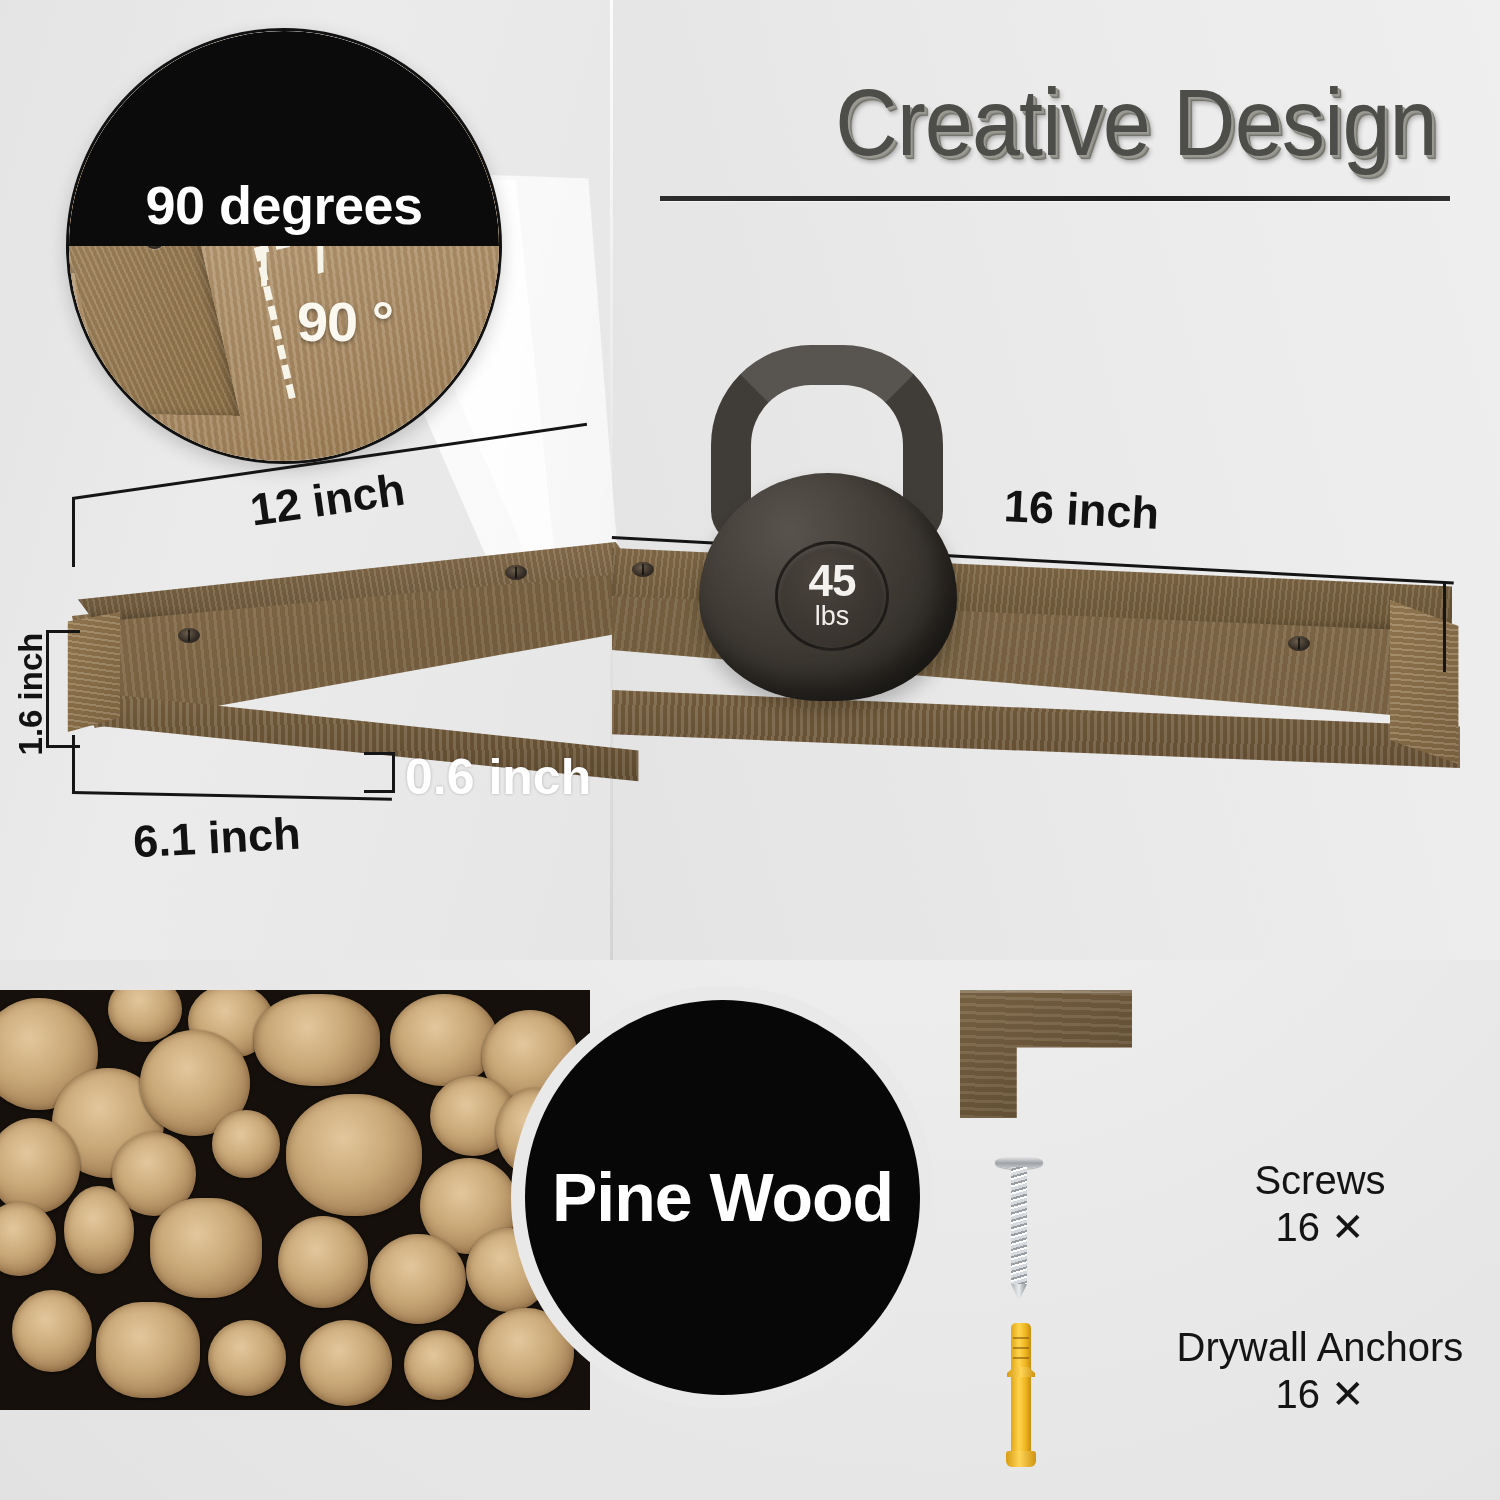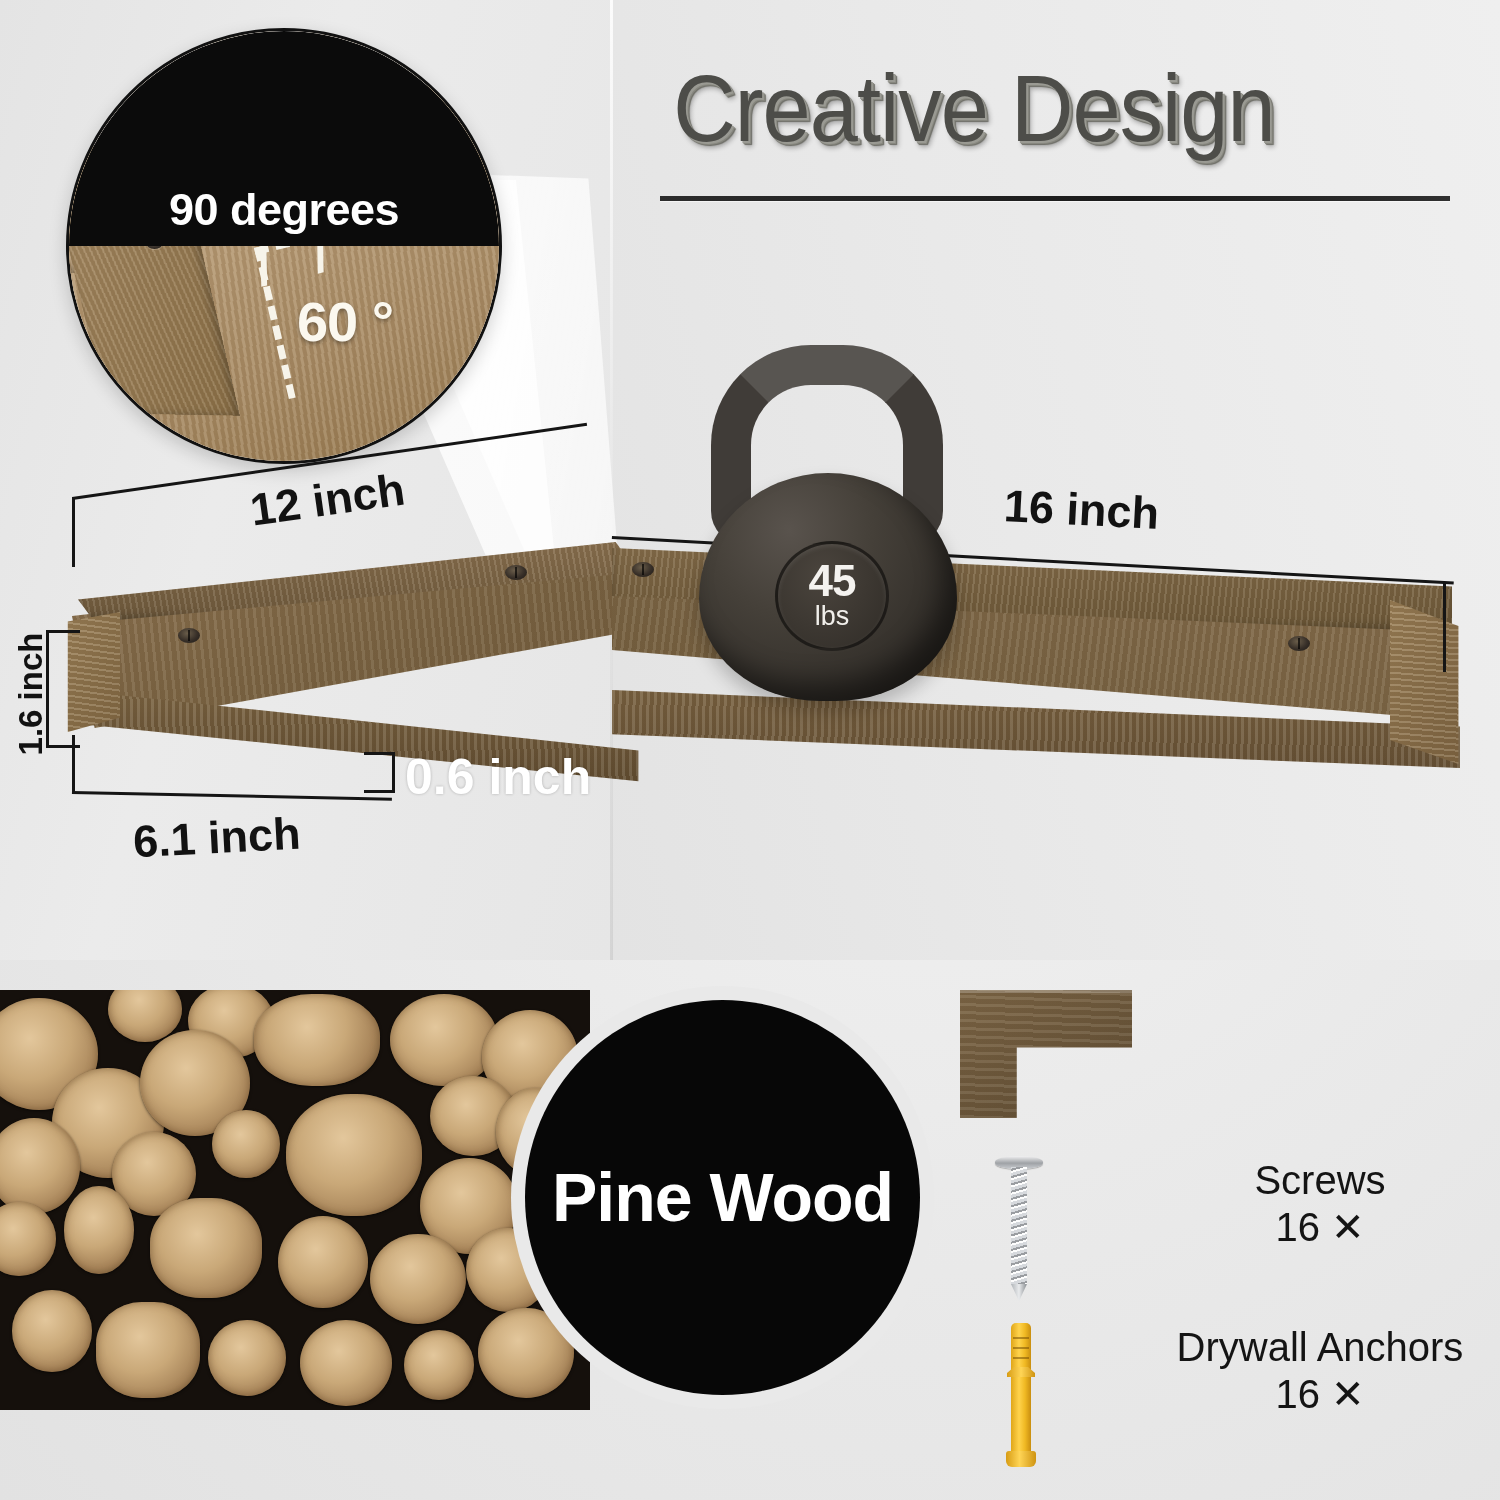--- a/index.html
+++ b/index.html
@@ -16,21 +16,21 @@
 
   
   .wall-left{position:absolute;left:0;top:0;width:612px;height:960px;
     background:linear-gradient(105deg,#e4e4e4 0%,#ebebeb 40%,#e6e6e6 100%);}
   .wall-right{position:absolute;left:612px;top:0;width:888px;height:960px;
     background:linear-gradient(255deg,#efefef 0%,#e9e9e9 55%,#e3e3e3 100%);}
   .wall-seam{position:absolute;left:610px;top:0;width:3px;height:960px;
     background:linear-gradient(to bottom,rgba(255,255,255,.85),rgba(190,190,190,.45));}
 
   
-  .title-wrap{position:absolute;left:640px;top:62px;width:830px;text-align:left;}
+  .title-wrap{position:absolute;left:640px;top:76px;width:830px;text-align:right;}
   .title{
     font-size:94px;font-weight:400;letter-spacing:-1px;
     font-family:"Liberation Sans", sans-serif;
     transform:scaleX(.92);
     color:#4d4d49;
     text-shadow:
       2px 2px 0 #9a9a93, 3px 3px 0 #87877f,
       4px 4px 1px #6e6e67, 5px 6px 6px rgba(0,0,0,.30);
     white-space:nowrap;line-height:1;
   }
@@ -78,21 +78,21 @@
     background:radial-gradient(ellipse at 40% 35%,#6a5d4c 0%,#37302a 55%,#1e1a16 100%);
     box-shadow:0 1px 1px rgba(255,255,255,.25);}
   .zc-screw.s1{left:56%;top:33%;}
   .zc-screw.s2{left:18%;top:48%;}
 
   .zoom-banner{position:absolute;left:0;top:0;width:100%;height:50%;
     background:#0b0b0b;
     border-radius:215px 215px 0 0/215px 215px 0 0;
     display:flex;align-items:flex-end;justify-content:center;
     padding-bottom:10px;box-sizing:border-box;}
-  .zoom-banner span{color:#fff;font-size:45px;font-weight:bold;letter-spacing:-.5px;}
+  .zoom-banner span{color:#fff;font-size:54px;font-weight:bold;letter-spacing:-.5px;}
 
   
   .dash-h{position:absolute;left:43%;top:50.5%;width:53%;height:0;
     border-top:7px dashed #f7f4ea;transform:rotate(-13deg);transform-origin:0 0;}
   .dash-v{position:absolute;left:43%;top:50.5%;width:0;height:36%;
     border-left:7px dashed #f7f4ea;transform:rotate(-13deg);transform-origin:0 0;}
   .right-angle{position:absolute;left:44.5%;top:46%;width:52px;height:44px;
     border-left:6px solid #f7f4ea;border-top:6px solid #f7f4ea;border-right:6px solid #f7f4ea;
     transform:rotate(-13deg) skewX(-12deg);}
   .deg-label{position:absolute;left:53%;top:60%;color:#fbf8ef;font-size:56px;
@@ -257,21 +257,21 @@
   <div class="zoom-circle">
     <div class="zc-wood">
       <div class="zc-board-face"></div>
       <div class="zc-board-top"></div>
       <div class="zc-edge"></div>
       <div class="zc-screw s1"></div>
       <div class="zc-screw s2"></div>
       <div class="right-angle"></div>
       <div class="dash-h"></div>
       <div class="dash-v"></div>
-      <div class="deg-label">60 °</div>
+      <div class="deg-label">90 °</div>
     </div>
     <div class="zoom-banner">
       <span>90 degrees</span>
     </div>
   </div>
 
   <div class="arm-l-top"></div>
   <div class="arm-l-back"></div>
   <div class="arm-l-front"></div>
   <div class="arm-l-cap"></div>

